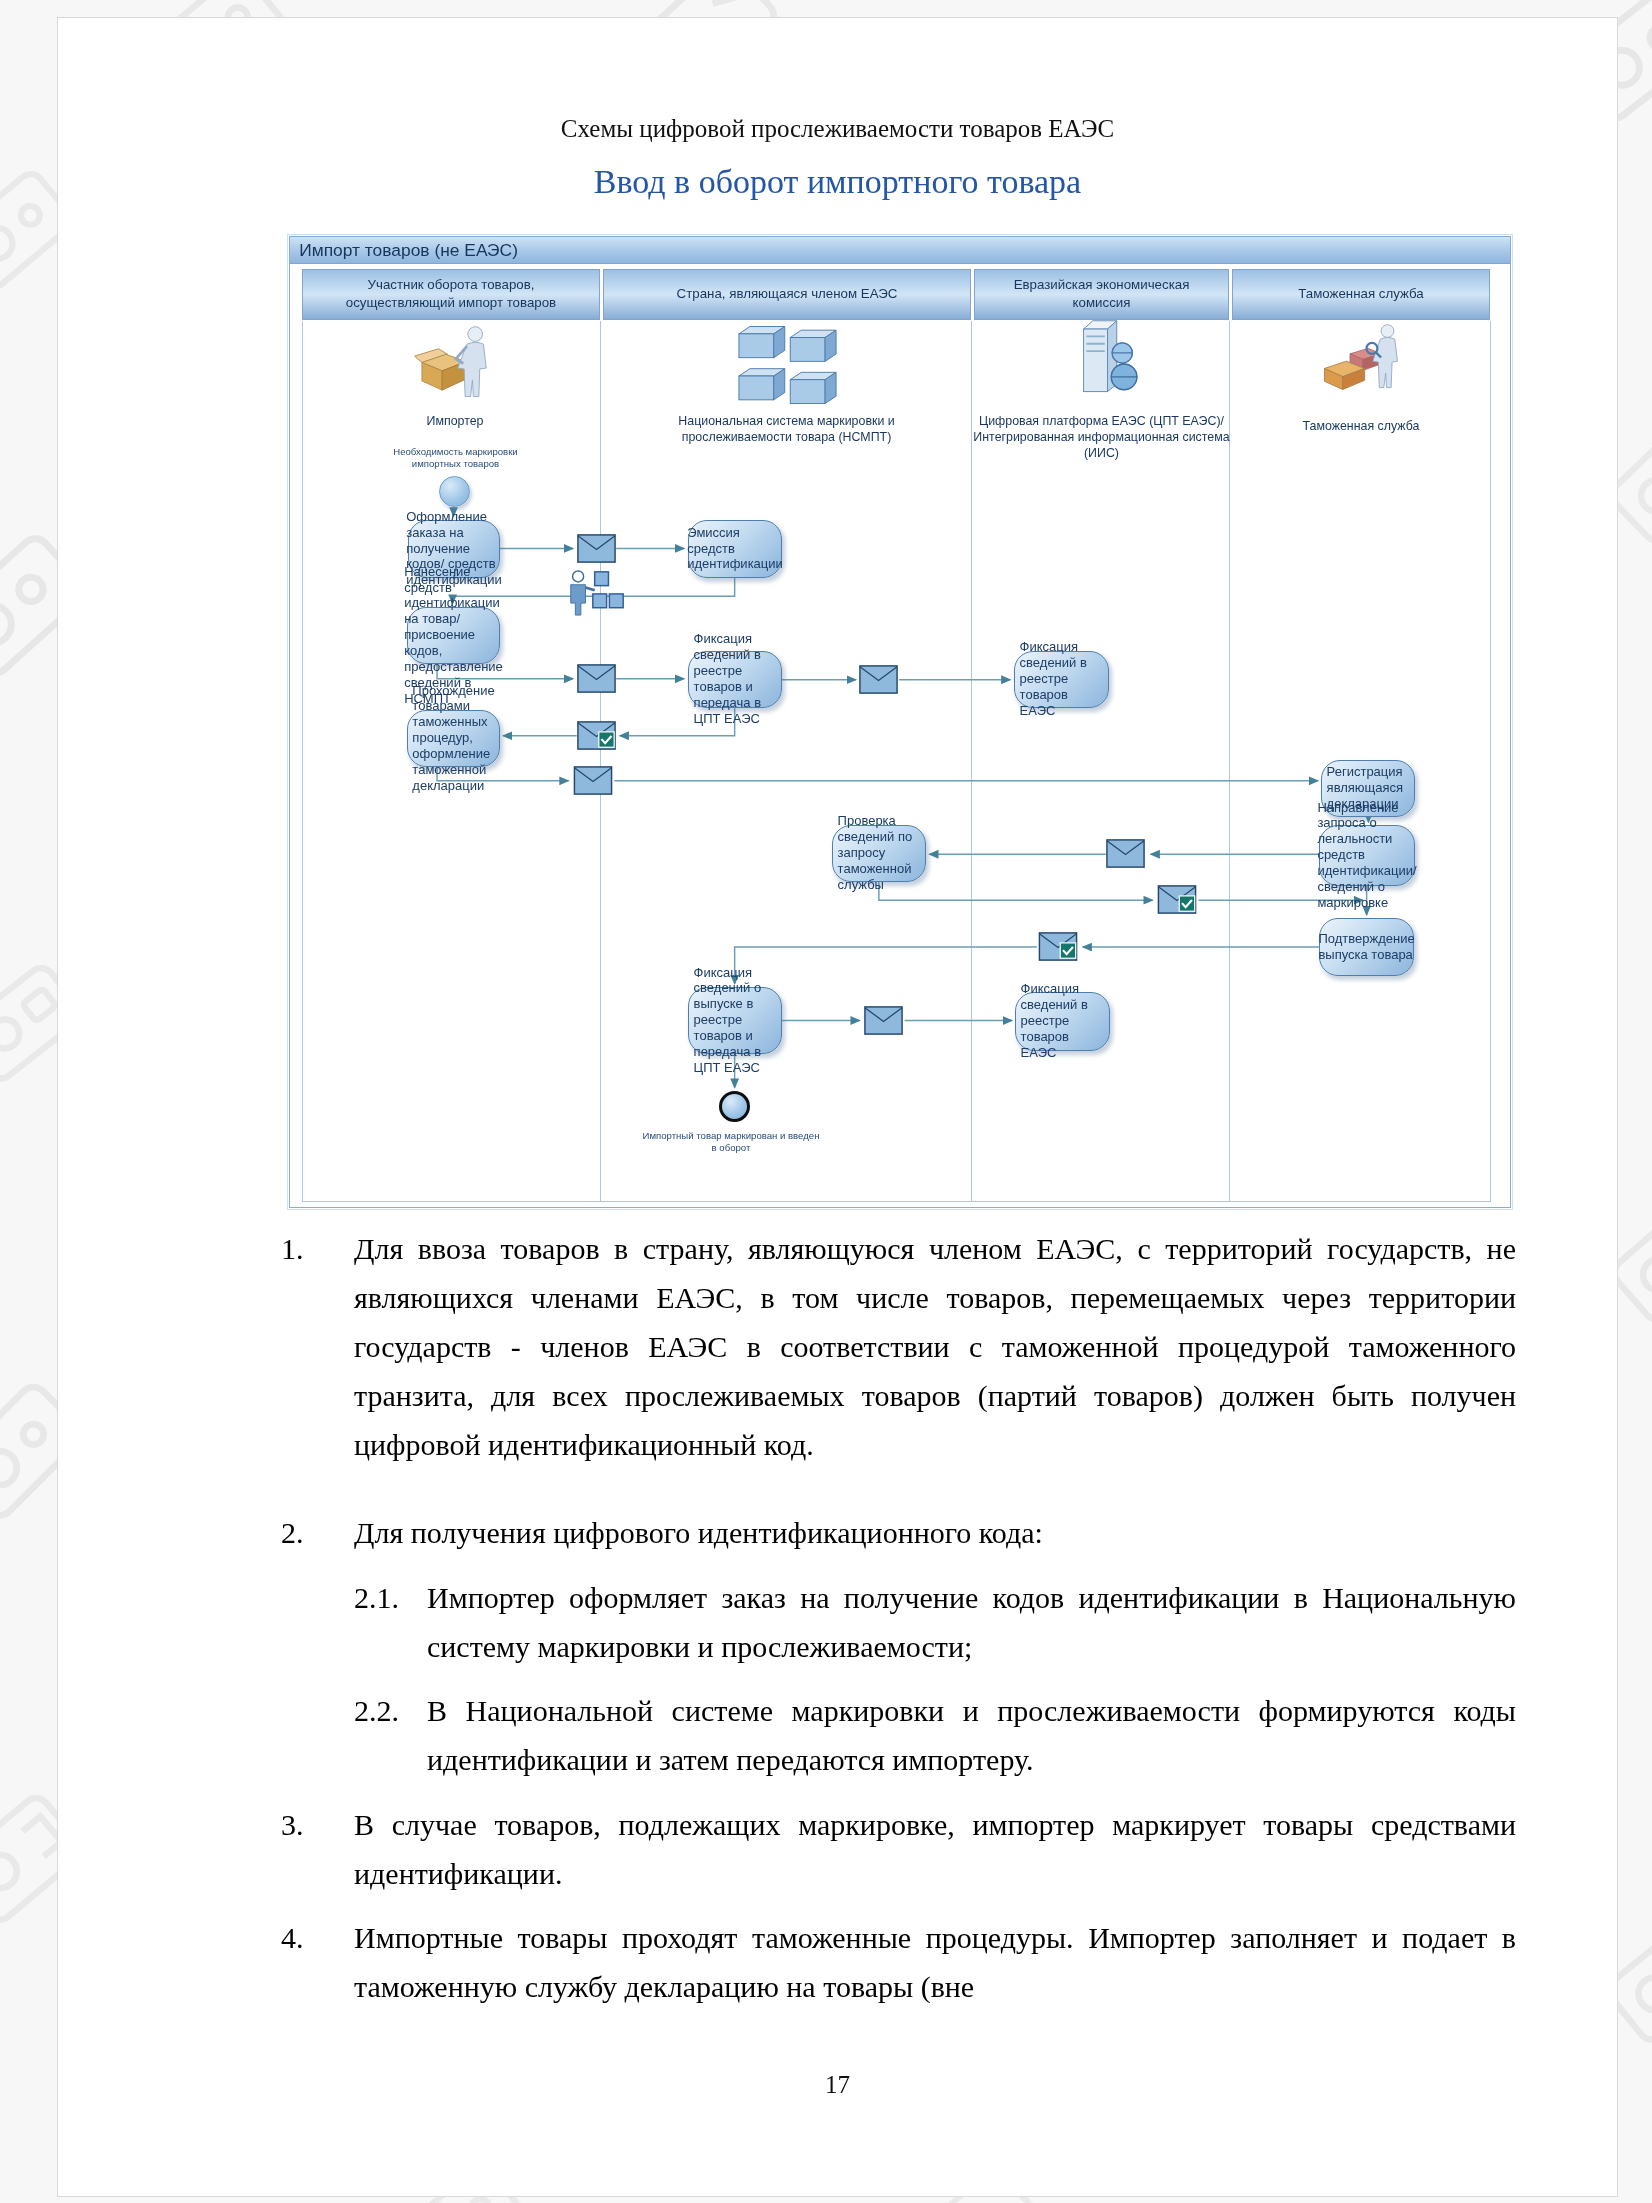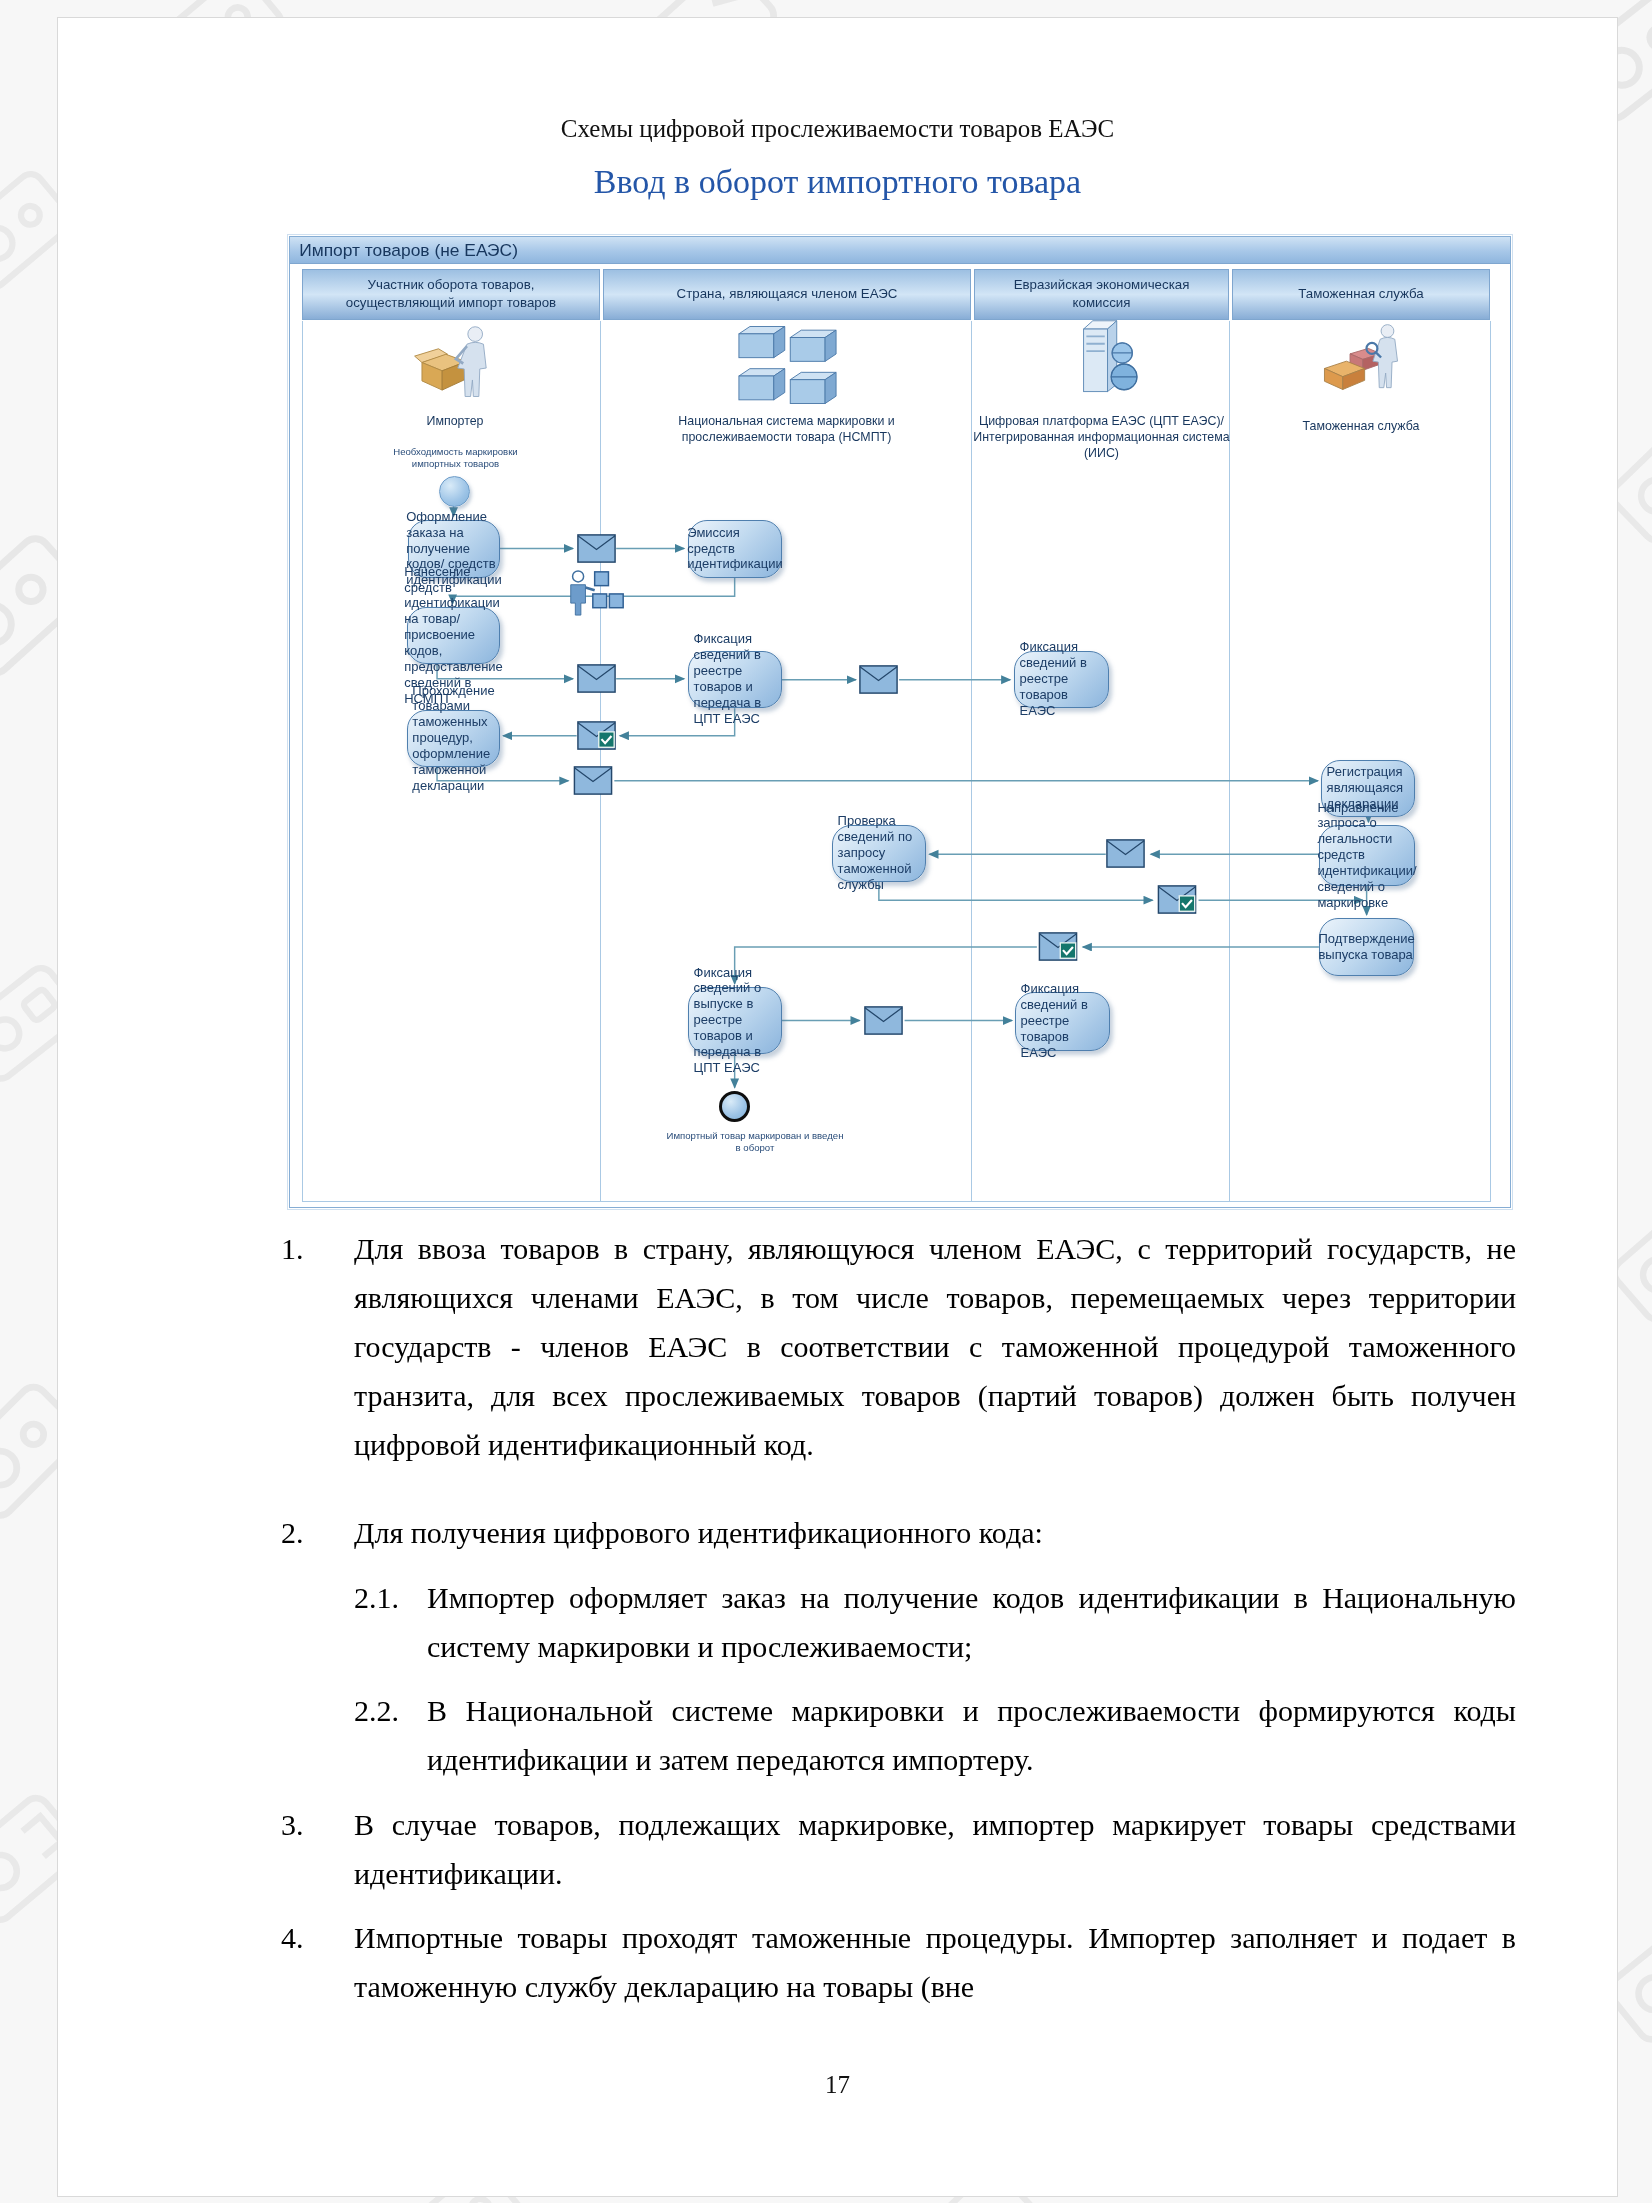--- a/index.html
+++ b/index.html
@@ -348,21 +348,21 @@
         <path d="M1,2 L21.5,17 L42,2" fill="none" stroke="#24476b" stroke-width="1.4"></path>
         <rect x="24" y="12" width="17" height="17" fill="#15766c" stroke="#e8f2f0" stroke-width="1.5"></rect>
         <path d="M27,20 l4,4.5 l7,-8" stroke="#fff" stroke-width="2.4" fill="none"></path>
       </svg>
     <svg class="abs" style="left:573px;top:769px" width="41" height="29" viewBox="0 0 43 32">
         <rect x="1" y="1" width="41" height="30" fill="#8fb8dd" stroke="#24476b" stroke-width="1.6"></rect>
         <path d="M1,2 L21.5,17 L42,2" fill="none" stroke="#24476b" stroke-width="1.4"></path>
       </svg>
 
     <div class="end-ev" style="left:429px;top:854px"></div>
-    <div class="ev-label" style="left:373px;top:893px;width:184px">Импортный товар маркирован и введен в оборот</div>
+    <div class="ev-label" style="left:349px;top:893px;width:184px">Импортный товар маркирован и введен в оборот</div>
 
   </div>
 
   <div class="textblock">
     <div class="para gap-big">
       <div class="pnum">1.</div>
       <div class="ptext">Для ввоза товаров в страну, являющуюся членом ЕАЭС, с территорий государств, не являющихся членами ЕАЭС, в том числе товаров, перемещаемых через территории государств - членов ЕАЭС в соответствии с таможенной процедурой таможенного транзита, для всех прослеживаемых товаров (партий товаров) должен быть получен цифровой идентификационный код.</div>
     </div>
     <div class="para">
       <div class="pnum">2.</div>

